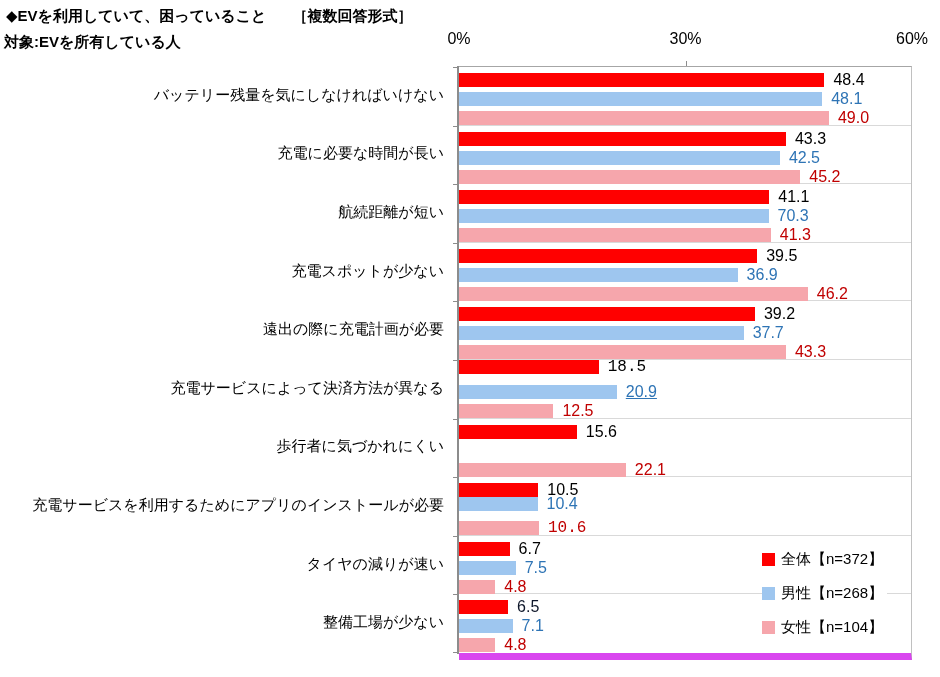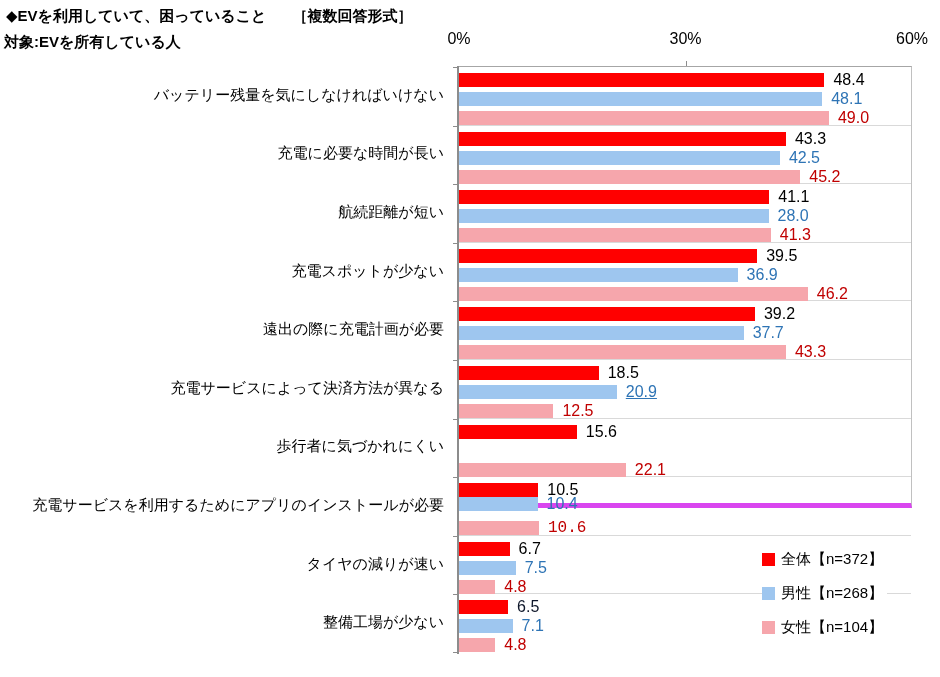--- a/index.html
+++ b/index.html
@@ -61,24 +61,24 @@
     align-items: center;
     justify-content: flex-end;
     padding-right: 7px;
     font-size: 15px;
     color: #000000;
     white-space: nowrap;
   }
   #plot {
     position: absolute;
     left: 459px; top: 66px;
-    width: 453px; height: 442px;
+    width: 453px; height: 594px;
     border-top: 1px solid #a6a6a6;
     border-right: 1px solid #c0c0c0;
-    border-bottom: 5px solid #d946ef;
+    border-bottom: 7px solid #d946ef;
   }
   #axis-line {
     position: absolute;
     left: -2px; top: -1px;
     width: 2px; height: 588px;
     background: #8c8c8c;
   }
   .axis-tick-h {
     position: absolute;
     left: -6px;
@@ -198,21 +198,21 @@
             <span class="bar-value" style="left: 350.26px; color: rgb(192, 0, 0);">45.2</span>
           </div>
         </div>
         <div class="group sep" style="top: 117.2px; height: 58.6px;">
           <div class="bar-row" style="top: 6px; width: 100%;">
             <div class="bar" style="width: 310.305px; background: rgb(255, 0, 0);"></div>
             <span class="bar-value" style="left: 319.305px; color: rgb(0, 0, 0);">41.1</span>
           </div>
           <div class="bar-row" style="top: 25px; width: 100%;">
             <div class="bar" style="width: 309.55px; background: rgb(158, 198, 239);"></div>
-            <span class="bar-value" style="left: 318.55px; color: rgb(46, 116, 181);">28.0</span>
+            <span class="bar-value" style="left: 318.55px; color: rgb(46, 116, 181);">70.3</span>
           </div>
           <div class="bar-row" style="top: 44px; width: 100%;">
             <div class="bar" style="width: 311.815px; background: rgb(246, 166, 172);"></div>
             <span class="bar-value" style="left: 320.815px; color: rgb(192, 0, 0);">41.3</span>
           </div>
         </div>
         <div class="group sep" style="top: 175.8px; height: 58.6px;">
           <div class="bar-row" style="top: 6px; width: 100%;">
             <div class="bar" style="width: 298.225px; background: rgb(255, 0, 0);"></div>
             <span class="bar-value" style="left: 307.225px; color: rgb(0, 0, 0);">39.5</span>
@@ -234,21 +234,21 @@
           <div class="bar-row" style="top: 25px; width: 100%;">
             <div class="bar" style="width: 284.635px; background: rgb(158, 198, 239);"></div>
             <span class="bar-value" style="left: 293.635px; color: rgb(46, 116, 181);">37.7</span>
           </div>
           <div class="bar-row" style="top: 44px; width: 100%;">
             <div class="bar" style="width: 326.915px; background: rgb(246, 166, 172);"></div>
             <span class="bar-value" style="left: 335.915px; color: rgb(192, 0, 0);">43.3</span>
           </div>
         </div>
         <div class="group sep" style="top: 293px; height: 58.6px;">
-          <div class="bar-row" style="top: 6px; width: 100%;">
+          <div class="bar-row" style="top: 0; width: 100%; font-family: Liberation Mono, monospace;">
             <div class="bar" style="width: 139.675px; background: rgb(255, 0, 0);"></div>
             <span class="bar-value" style="left: 148.675px; color: rgb(0, 0, 0);">18.5</span>
           </div>
           <div class="bar-row" style="top: 25px; width: 100%;">
             <div class="bar" style="width: 157.795px; background: rgb(158, 198, 239);"></div>
             <span class="bar-value" style="left: 166.795px; color: rgb(46, 116, 181); text-decoration: underline;">20.9</span>
           </div>
           <div class="bar-row" style="top: 44px; width: 100%;">
             <div class="bar" style="width: 94.375px; background: rgb(246, 166, 172);"></div>
             <span class="bar-value" style="left: 103.375px; color: rgb(192, 0, 0);">12.5</span>

